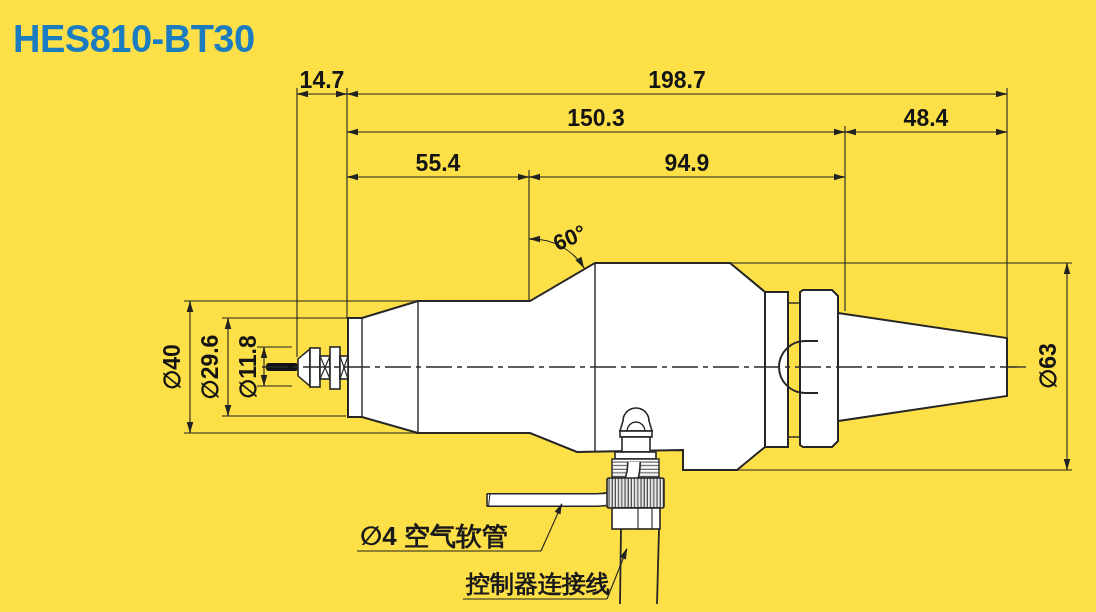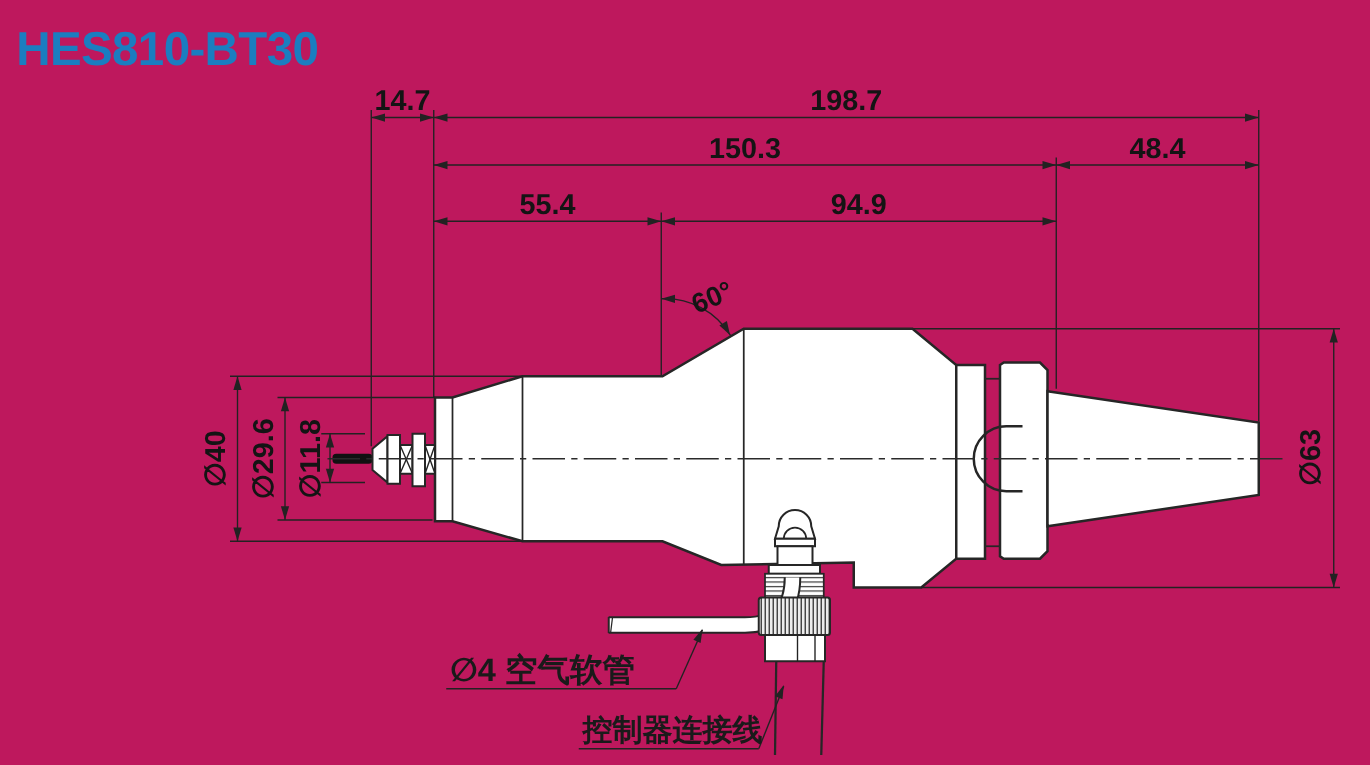--- a/index.html
+++ b/index.html
@@ -1,16 +1,16 @@
 <!DOCTYPE html>
 <html><head>
 <meta charset="utf-8">
 <style>
   html,body{margin:0;padding:0;background:#fff;}
-  .stage{position:relative;width:1096px;height:612px;background:#be185d;overflow:hidden;
+  .stage{position:relative;width:1096px;height:612px;background:#fde047;overflow:hidden;
          font-family:"Liberation Sans",sans-serif;}
   svg{display:block;}
   .title-text{font:bold 38px "Liberation Sans",sans-serif;letter-spacing:-0.5px;}
   .dim-text{font:bold 23px "Liberation Sans",sans-serif;fill:#141414;}
   .angle-text{font:bold 22px "Liberation Sans",sans-serif;fill:#141414;}
   .callout-text{font:600 26px "Liberation Sans","DejaVu Sans",sans-serif;fill:#1a1a1a;}
   .callout-text2{font:600 24px "Liberation Sans","DejaVu Sans",sans-serif;fill:#1a1a1a;}
   .body-ln{stroke:#262626;stroke-width:2;fill:#ffffff;}
   .body-ln-nf{stroke:#262626;stroke-width:2;fill:none;}
   .detail-ln{stroke:#262626;stroke-width:1.6;fill:#ffffff;}

